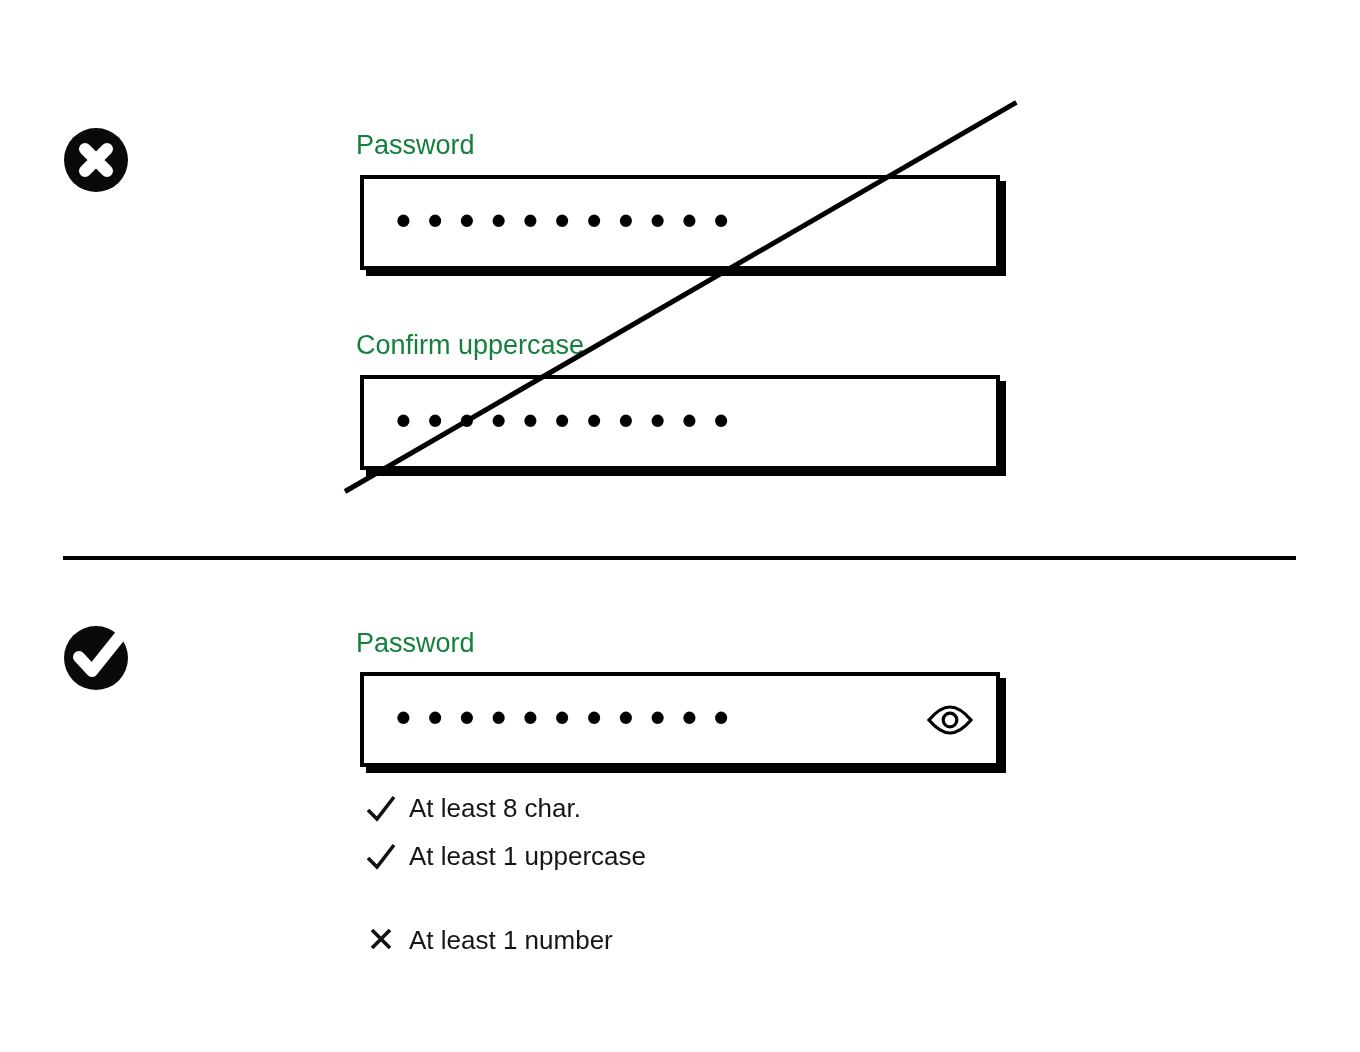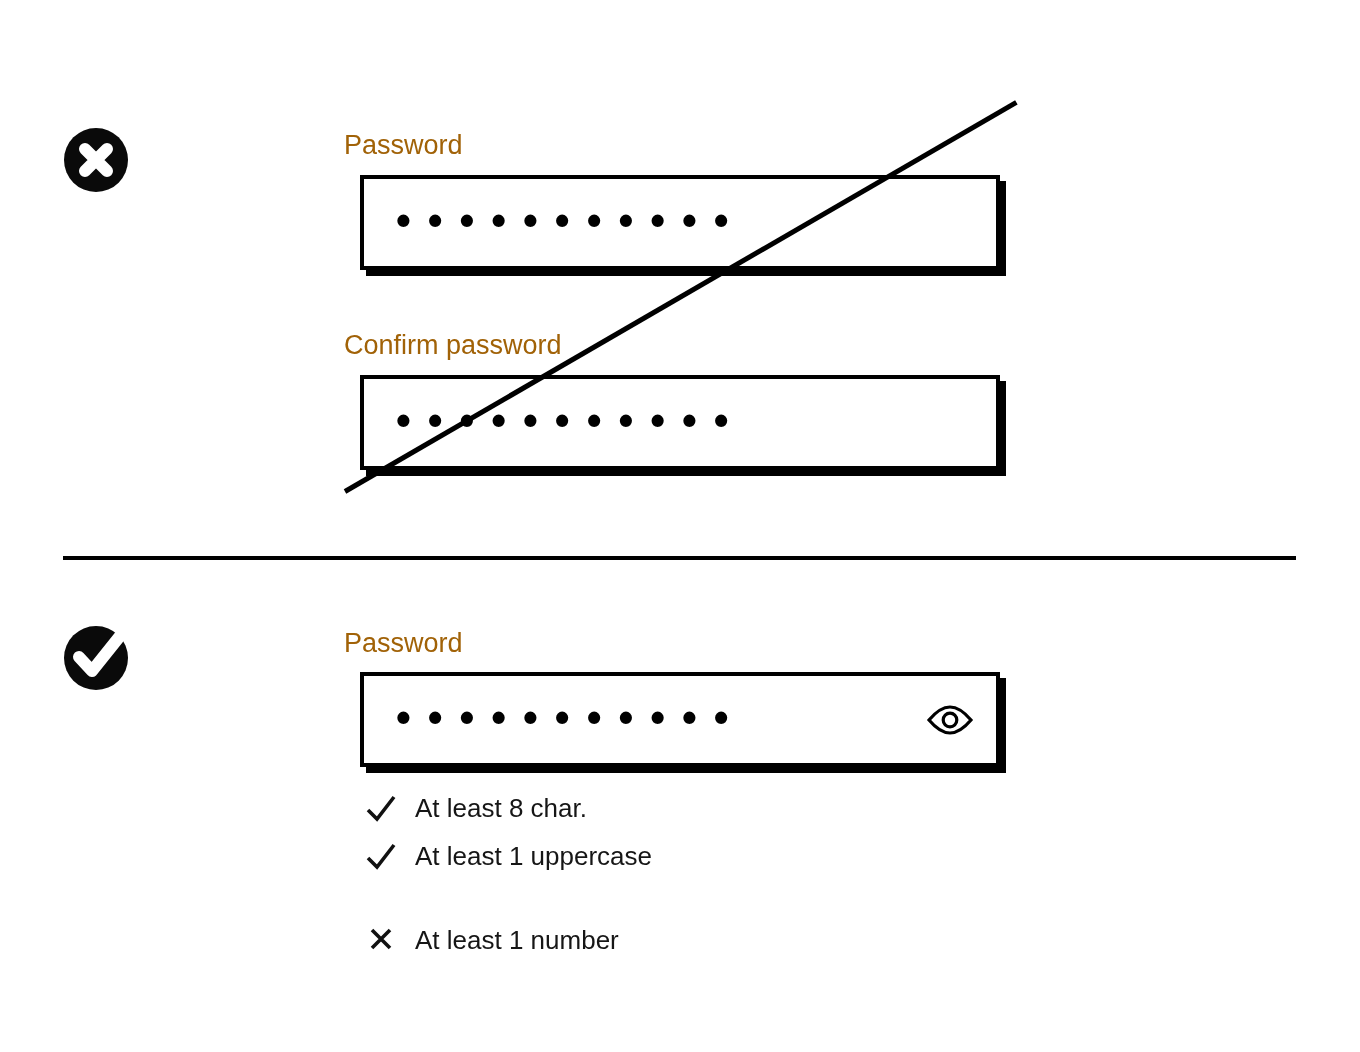--- a/index.html
+++ b/index.html
@@ -20,24 +20,24 @@
     position: absolute;
     left: 64px;
     width: 64px;
     height: 64px;
   }
   .status-icon.bad  { top: 128px; }
   .status-icon.good { top: 626px; }
 
   .field-label {
     position: absolute;
-    left: 344px;
+    left: 356px;
     font-size: 27px;
     line-height: 36px;
-    color: #a16207;
+    color: #15803d;
     white-space: nowrap;
   }
 
   .input-box {
     position: absolute;
     left: 360px;
     width: 640px;
     height: 95px;
     box-sizing: border-box;
     background: #ffffff;
@@ -92,21 +92,21 @@
     height: 4px;
     background: #000000;
   }
 
   .req-row {
     position: absolute;
     left: 364px;
     height: 40px;
     display: flex;
     align-items: center;
-    gap: 17px;
+    gap: 11px;
   }
   .req-row .req-icon {
     width: 34px;
     height: 34px;
     display: flex;
     align-items: center;
     justify-content: center;
     flex: 0 0 auto;
   }
   .req-row .req-text {
@@ -129,21 +129,21 @@
       <circle cx="32" cy="32" r="32" fill="#0a0a0a"></circle>
       <path d="M21 21 L43 43 M43 21 L21 43" stroke="#ffffff" stroke-width="12" stroke-linecap="round"></path>
     </svg>
   </div>
 
   <div class="field-label" style="top:127px">Password</div>
   <div class="input-box" style="top:175px">
     <span class="dots">•••••••••••</span>
   </div>
 
-  <div class="field-label" style="top:327px">Confirm password</div>
+  <div class="field-label" style="top:327px">Confirm uppercase</div>
   <div class="input-box" style="top:375px">
     <span class="dots">•••••••••••</span>
   </div>
 
   <div class="strike-line"></div>
 </div>
 
 <div class="divider"></div>
 
 <div>

